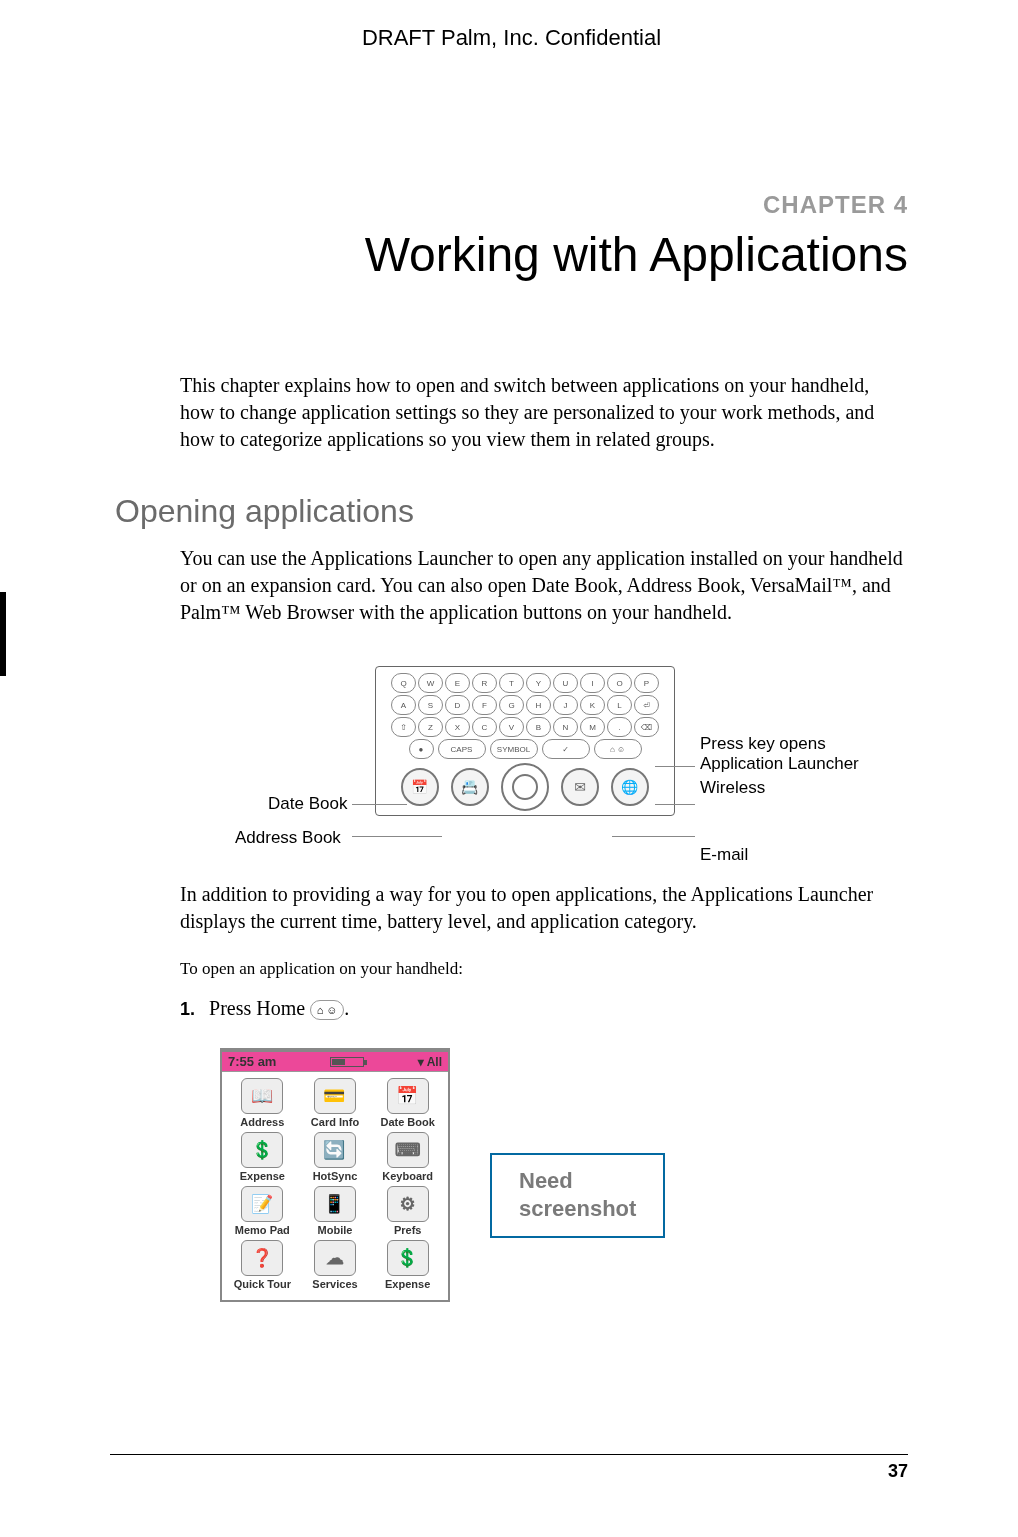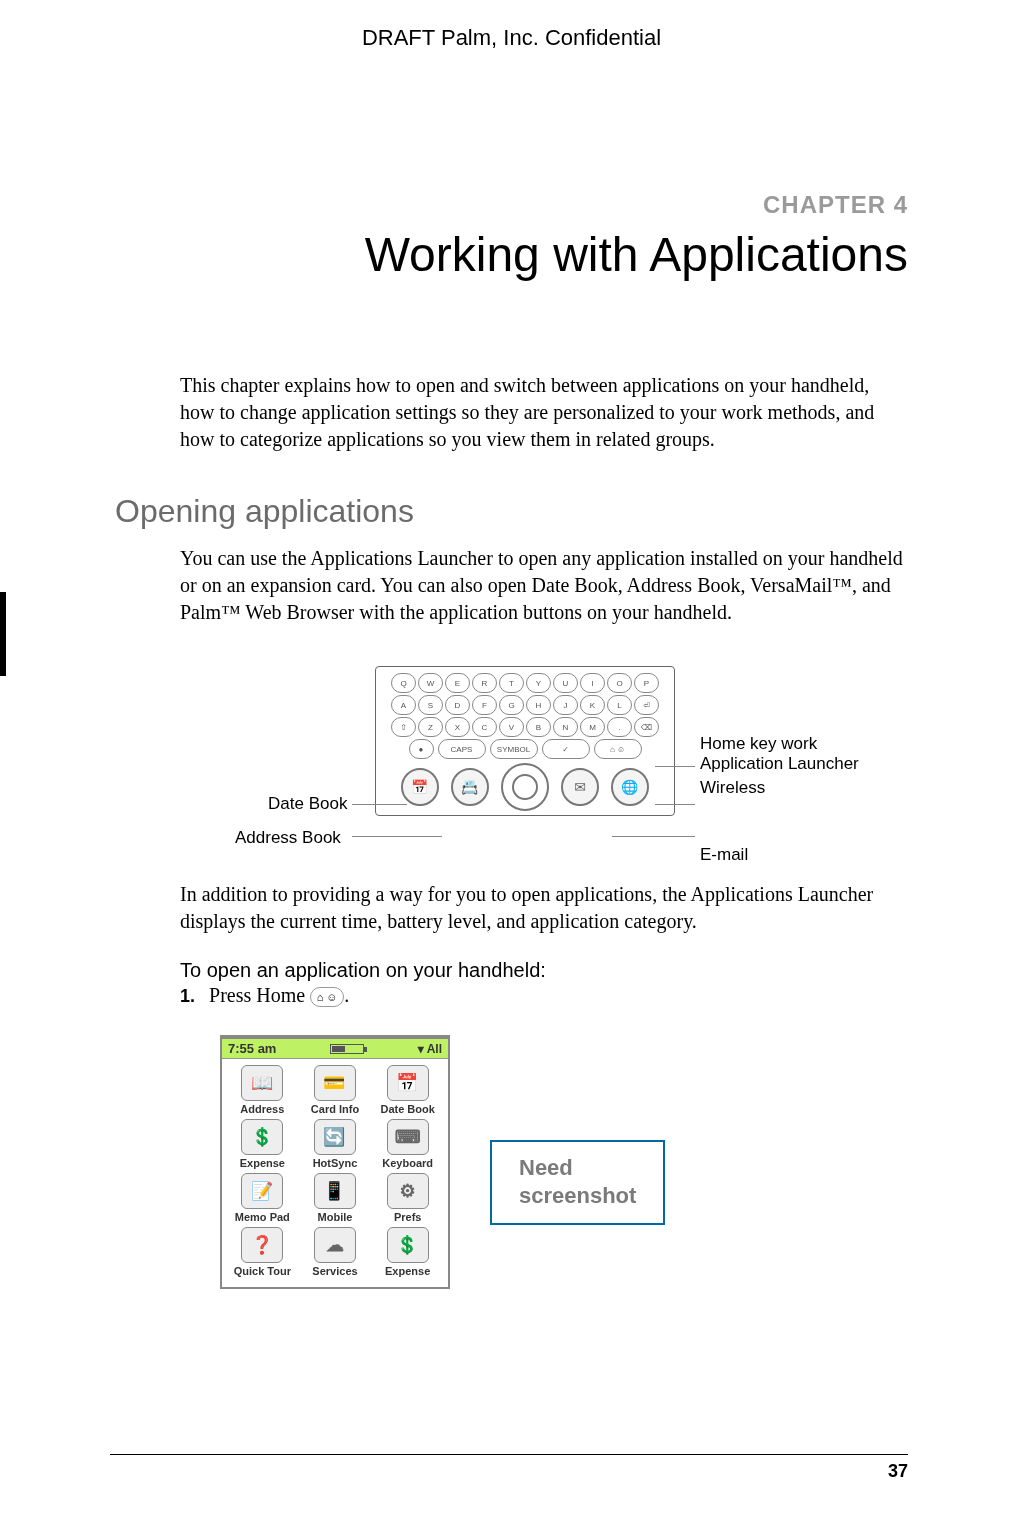--- a/index.html
+++ b/index.html
@@ -108,24 +108,24 @@
     color: #000;
     white-space: nowrap;
   }
   .line {
     position: absolute;
     background: #888;
     height: 1px;
   }
   .subhead {
     margin-left: 65px;
-    font-family: Liberation Sans, sans-serif;
-    font-size: 20px;
-    color: #000;
-    margin-bottom: 2px;
+    font-family: Liberation Serif, serif;
+    font-size: 17px;
+    color: #000;
+    margin-bottom: 18px;
     margin-top: 24px;
   }
   .step {
     margin-left: 65px;
     font-size: 20px;
     display:flex;
     gap: 14px;
     align-items:baseline;
   }
   .step-num { font-family: Arial, sans-serif; font-weight: bold; font-size: 18px; }
@@ -143,21 +143,21 @@
   }
   .launcher {
     width: 230px;
     border: 2px solid #888;
     border-top-width: 4px;
     background:#fff;
     font-family: Arial, sans-serif;
   }
   .launcher-top {
     display:flex; justify-content:space-between; align-items:center;
-    background:#bef264; border-bottom:1px solid #999;
+    background:#ec4899; border-bottom:1px solid #999;
     padding: 2px 6px; font-size: 13px; font-weight:bold; color:#333;
   }
   .battery { width: 34px; height:10px; border:1px solid #555; position:relative;}
   .battery::after { content:""; position:absolute; right:-4px; top:2px; width:3px; height:5px; background:#555;}
   .battery .fill { position:absolute; left:1px; top:1px; bottom:1px; width:40%; background:#555;}
   .dropdown { font-size:12px; font-weight:bold; }
   .launcher-grid {
     display:grid; grid-template-columns: repeat(3,1fr);
     gap: 4px 0; padding: 6px 4px 10px 4px;
   }
@@ -249,21 +249,21 @@
       </div>
       <div class="btnrow">
         <span class="roundbtn">📅</span>
         <span class="roundbtn">📇</span>
         <span class="navbtn"></span>
         <span class="roundbtn">✉</span>
         <span class="roundbtn">🌐</span>
       </div>
     </div>
 
-    <div class="callout" style="left:520px; top:68px;">Home key work</div>
+    <div class="callout" style="left:520px; top:68px;">Press key opens</div>
     <div class="callout" style="left:520px; top:88px;">Application Launcher</div>
     <div class="line" style="left:475px; top:100px; width:40px;"></div>
 
     <div class="callout" style="left:520px; top:112px;">Wireless</div>
     <div class="line" style="left:475px; top:138px; width:40px;"></div>
 
     <div class="callout" style="left:520px; top:179px;">E-mail</div>
     <div class="line" style="left:432px; top:170px; width:83px;"></div>
 
     <div class="callout" style="left:88px; top:128px;">Date Book</div>

